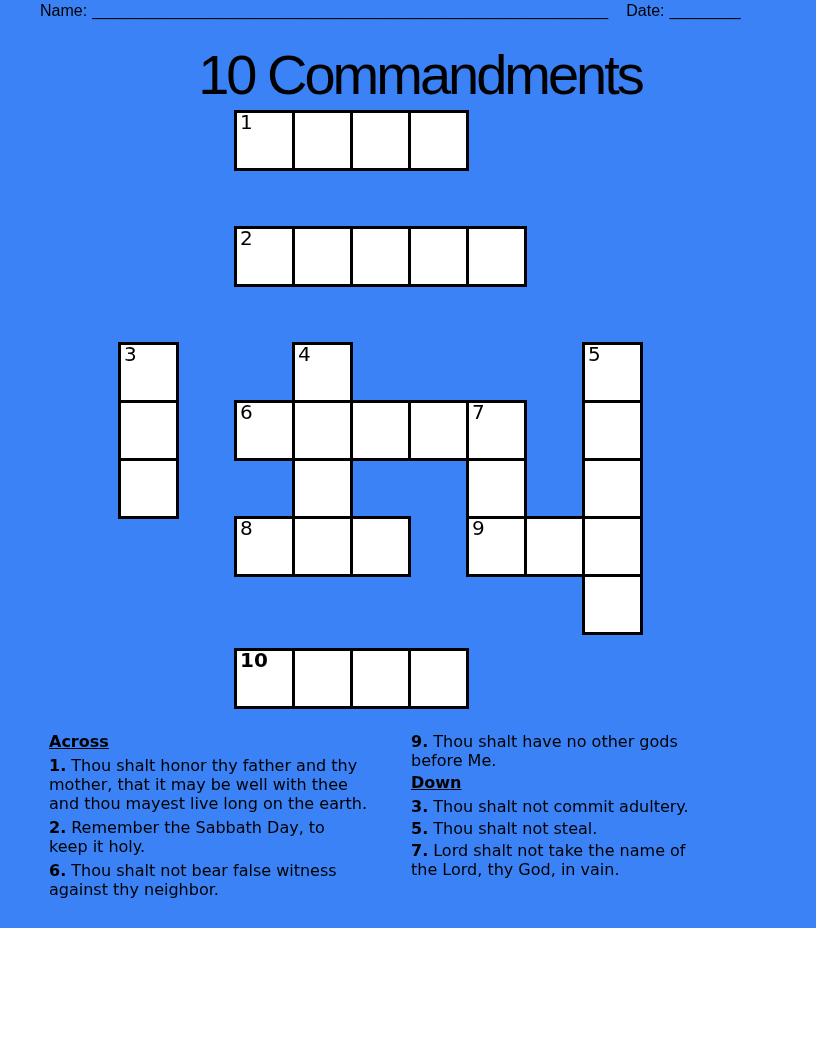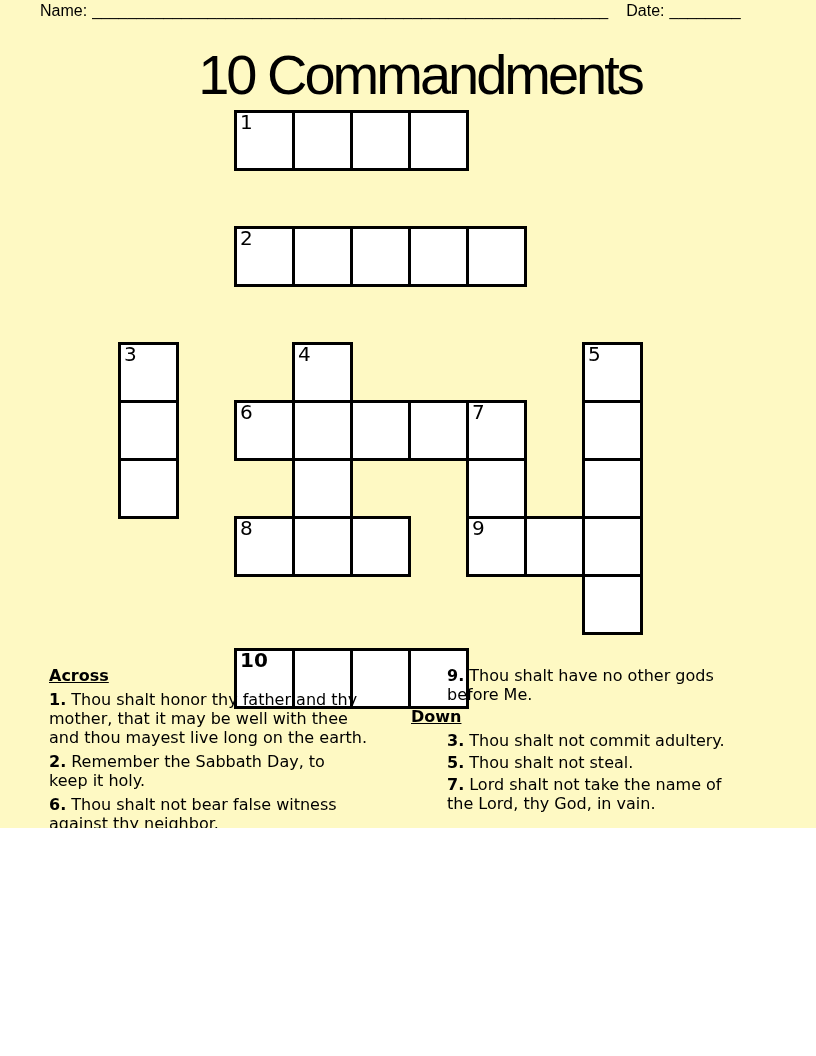--- a/index.html
+++ b/index.html
@@ -1,16 +1,16 @@
 <!DOCTYPE html>
 <html><head>
 <meta charset="utf-8">
 <style>
   html,body{margin:0;padding:0;background:#fff;}
-  .page{position:relative;width:816px;height:828px;background:#fef9c3;color:#000;
+  .page{position:relative;width:816px;height:928px;background:#3b82f6;color:#000;
         font-family:"DejaVu Sans",sans-serif;overflow:hidden;}
 
   
   .header{position:absolute;left:40px;top:1px;white-space:nowrap;
           font-family:"Liberation Sans",sans-serif;font-size:16px;line-height:19px;}
   .name-blank{margin-left:5px;}
   .date-label{margin-left:18px;}
   .date-blank{margin-left:5px;}
 
   
@@ -18,25 +18,25 @@
          font-family:"Liberation Sans",sans-serif;font-weight:400;font-size:56px;
          letter-spacing:-3px;line-height:1.1;}
 
   
   .grid-host{position:absolute;left:0;top:0;width:816px;height:1056px;}
   .word{position:absolute;display:grid;gap:3px;border:3px solid #000;background:#000;}
   .cell{width:55px;height:55px;background:#fff;position:relative;}
   .cellnum{position:absolute;left:3px;top:-2px;font-size:20px;line-height:23px;color:#000;}
 
   
-  .clues{position:absolute;top:666px;font-size:16px;line-height:19px;}
+  .clues{position:absolute;top:732px;font-size:16px;line-height:19px;}
   .clues-left{left:49px;width:370px;}
   .clues-right{left:411px;width:400px;}
   .clues p{margin:0 0 5px 0;white-space:pre-line;}
-  .clues-right p{margin-bottom:3px;margin-left:36px;}
+  .clues-right p{margin-bottom:3px;}
   .clue-num{font-weight:bold;margin-right:5px;}
   .hd{font-weight:bold;text-decoration:underline;margin:0 0 5px 0;}
 </style>
 </head>
 <body>
 
 <div class="page">
 
   <div class="header">
     <span>Name:</span><span class="name-blank">__________________________________________________________</span><span class="date-label">Date:</span><span class="date-blank">________</span>

